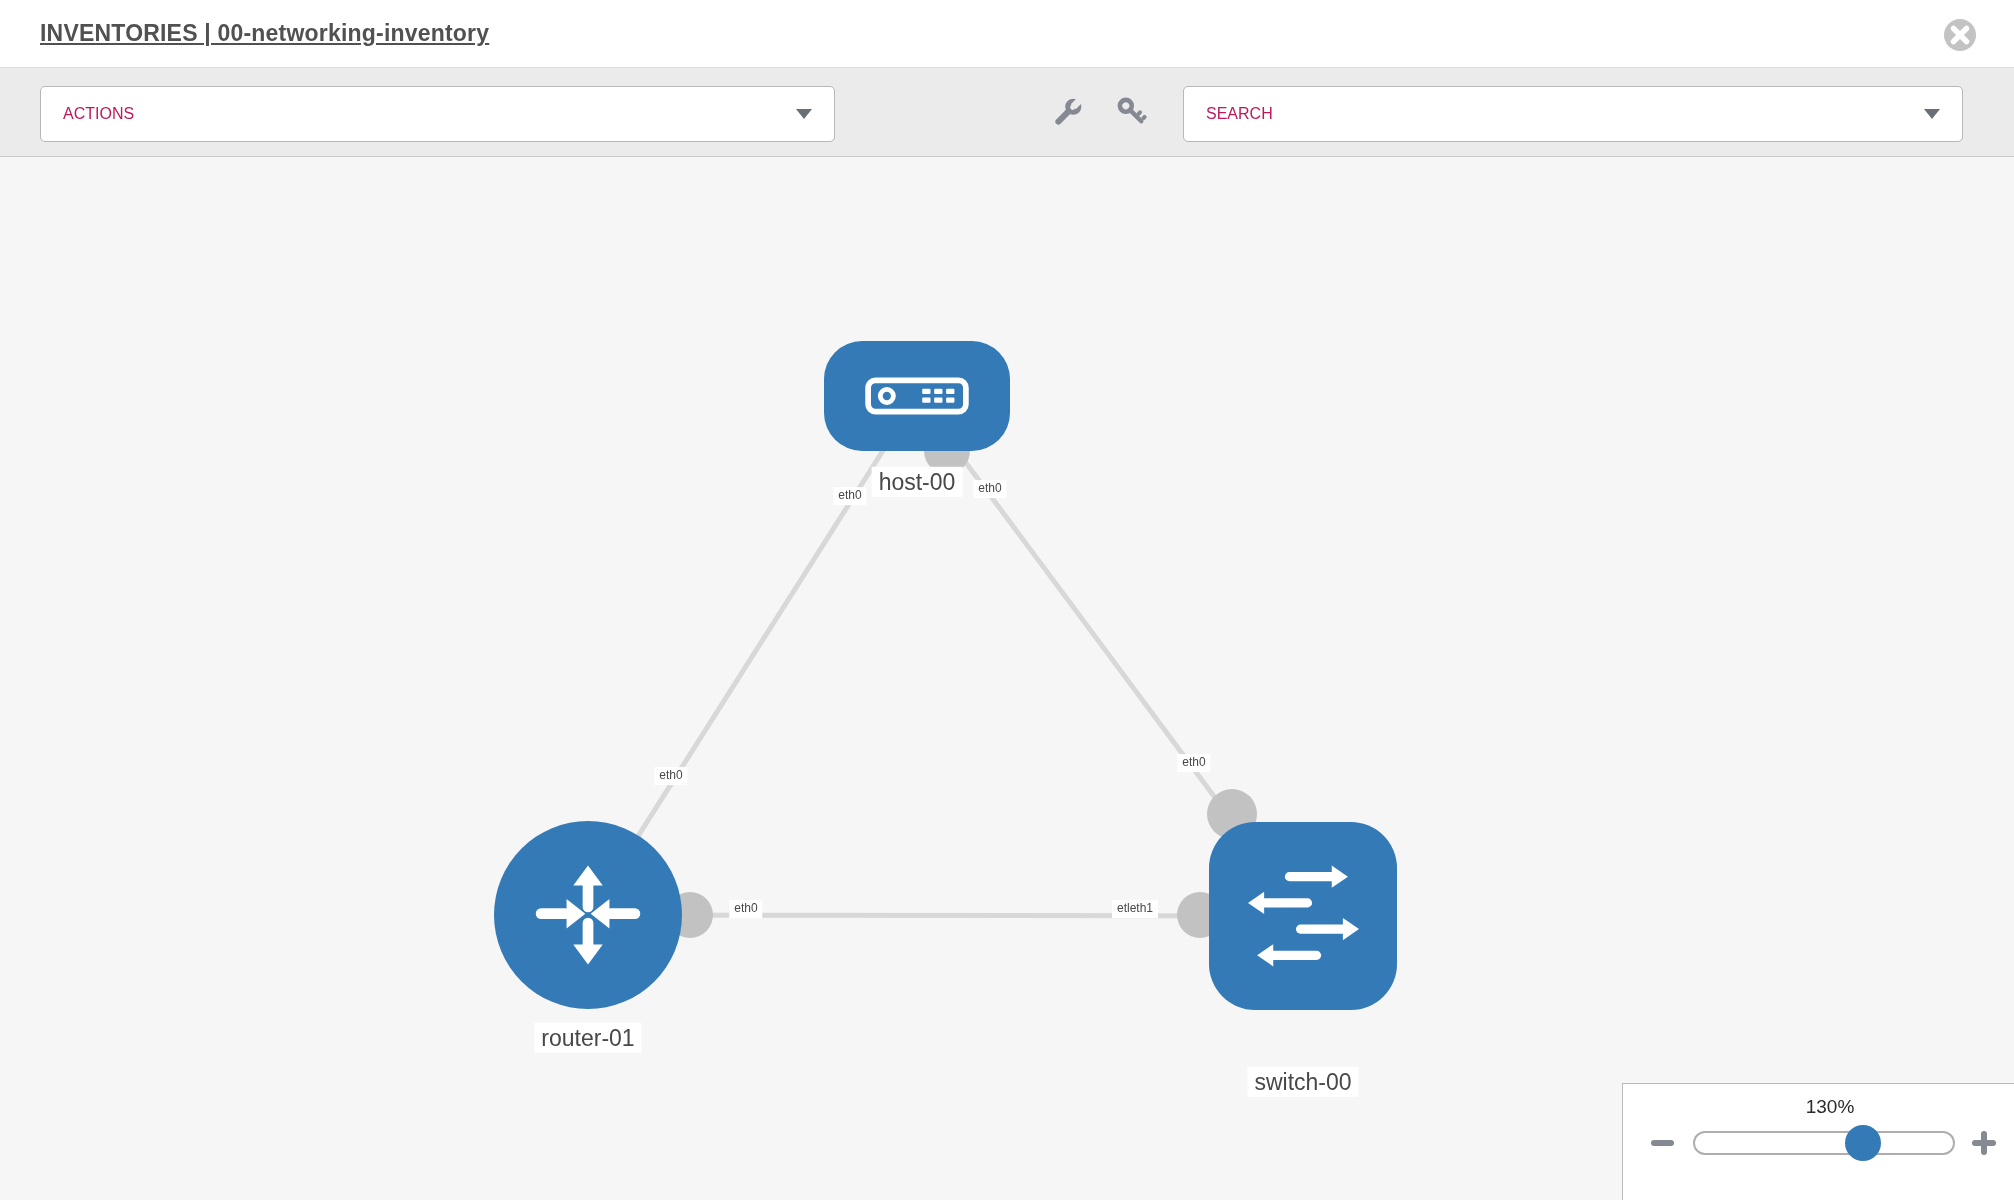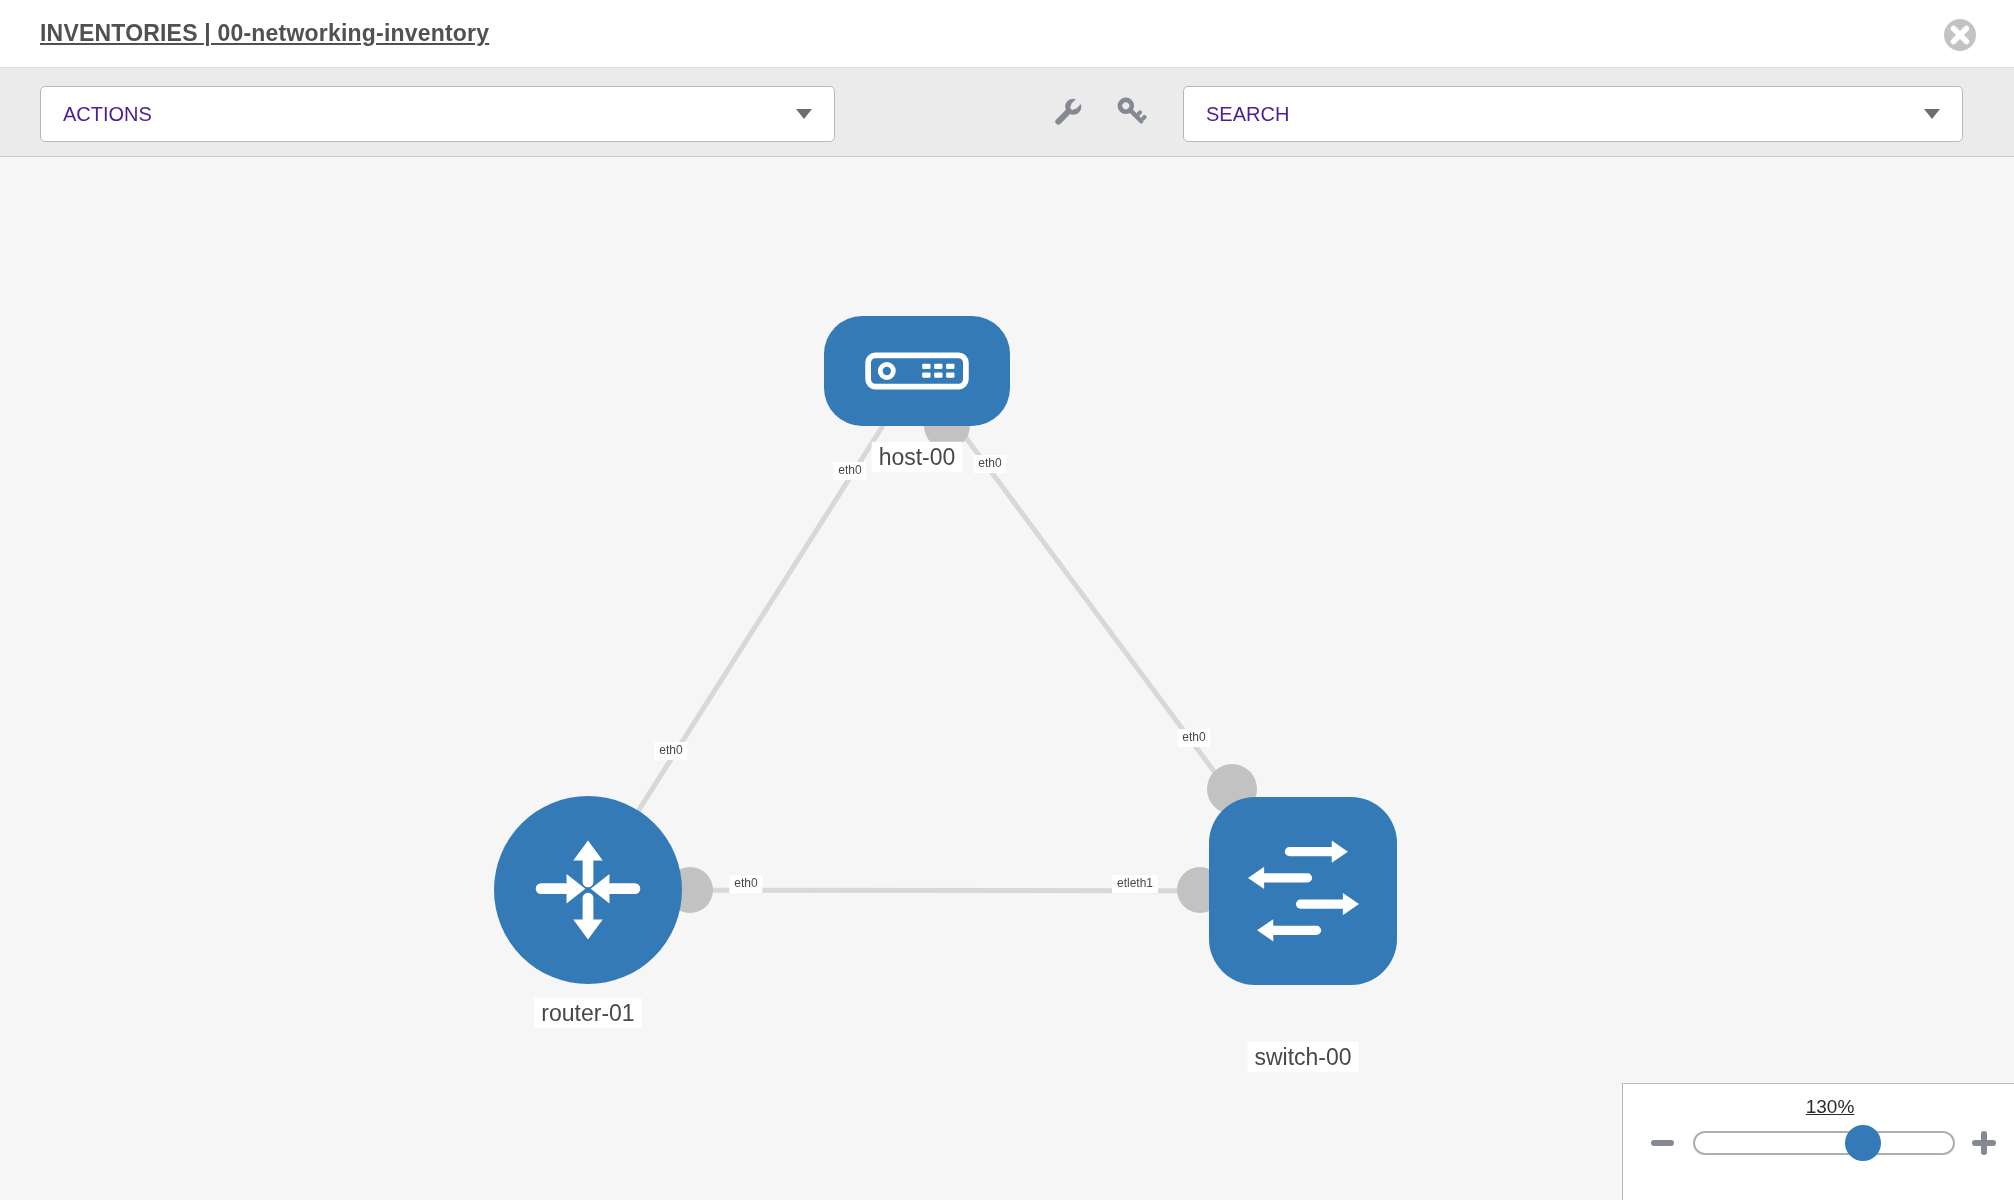--- a/index.html
+++ b/index.html
@@ -13,44 +13,44 @@
   .title{margin-left:40px;font-size:23px;font-weight:bold;color:#515151;letter-spacing:.2px;text-decoration:underline;}
   .close-btn{position:absolute;right:36px;top:17px;width:36px;height:36px;cursor:pointer;}
 
   
   .toolbar{position:absolute;top:68px;left:0;width:100%;height:89px;background:#ebebeb;
            border-bottom:1px solid #c9c9c9;box-sizing:border-box;z-index:10;}
   .select-box{position:absolute;top:18px;height:56px;background:#fff;
               border:1px solid #b7b7b7;border-radius:5px;box-sizing:border-box;
               display:flex;align-items:center;justify-content:space-between;
               padding:0 22px;cursor:pointer;}
-  .select-box .label{font-size:20px;color:#4c1d95;}
+  .select-box .label{font-size:16px;color:#be185d;}
   .caret{width:0;height:0;border-left:8px solid transparent;border-right:8px solid transparent;
          border-top:10px solid #6a6f76;}
   .tool-icon{position:absolute;top:26px;width:38px;height:38px;cursor:pointer;}
 
   
-  .canvas{position:absolute;inset:0;z-index:1;}
+  .canvas{position:absolute;inset:0;z-index:1;margin-top:25px;}
   .net-svg{position:absolute;left:0;top:0;}
   .node{position:absolute;background:#337ab7;display:flex;align-items:center;
         justify-content:center;z-index:2;cursor:pointer;}
   .node-host{left:824px;top:316px;width:186px;height:110px;border-radius:38px;}
   .node-router{left:494px;top:796px;width:188px;height:188px;border-radius:50%;}
   .node-switch{left:1209px;top:797px;width:188px;height:188px;border-radius:46px;}
   .chip{position:absolute;transform:translate(-50%,-50%);background:#fff;color:#484848;
         white-space:nowrap;z-index:3;line-height:1.15;}
   .node-chip{font-size:23px;padding:2px 7px;}
   .if-chip{font-size:12px;padding:2px 5px;}
 
   
   .zoom-panel{position:absolute;left:1622px;top:1083px;width:392px;height:117px;
               background:#fff;border-left:1px solid #b9b9b9;border-top:1px solid #b9b9b9;
               box-sizing:border-box;z-index:20;}
   .zoom-value{position:absolute;left:207px;top:23px;transform:translate(-50%,-50%);
-              font-size:19px;color:#2b2b2b;text-decoration:underline;}
+              font-size:19px;color:#2b2b2b;}
   .zoom-minus{position:absolute;left:28px;top:56px;width:23px;height:6px;border-radius:3px;
               background:#848992;cursor:pointer;}
   .zoom-plus{position:absolute;left:349px;top:47px;width:24px;height:24px;cursor:pointer;}
   .zoom-plus::before{content:"";position:absolute;left:0;top:9px;width:24px;height:6px;
               border-radius:3px;background:#848992;}
   .zoom-plus::after{content:"";position:absolute;left:9px;top:0;width:6px;height:24px;
               border-radius:3px;background:#848992;}
   .zoom-track{position:absolute;left:70px;top:47px;width:262px;height:24px;background:#fff;
               border:2px solid #aeaeae;border-radius:12px;box-sizing:border-box;cursor:pointer;}
   .zoom-thumb{position:absolute;left:222px;top:41px;width:36px;height:36px;border-radius:50%;

